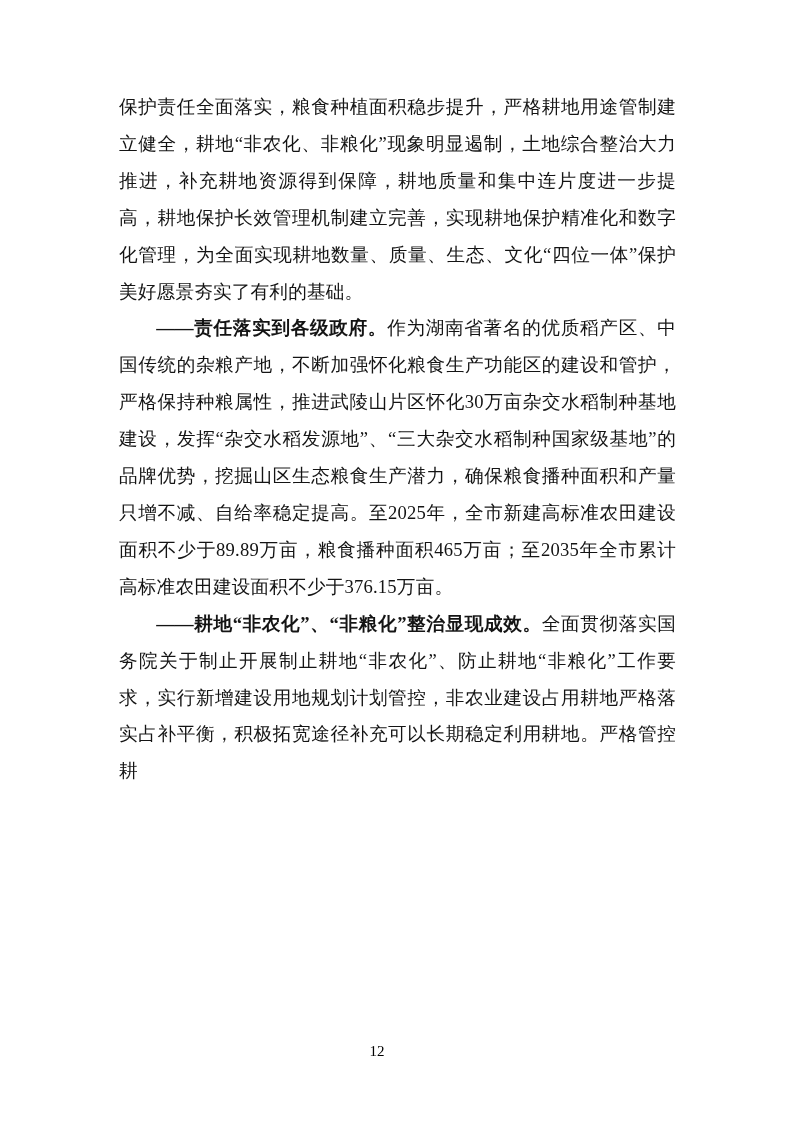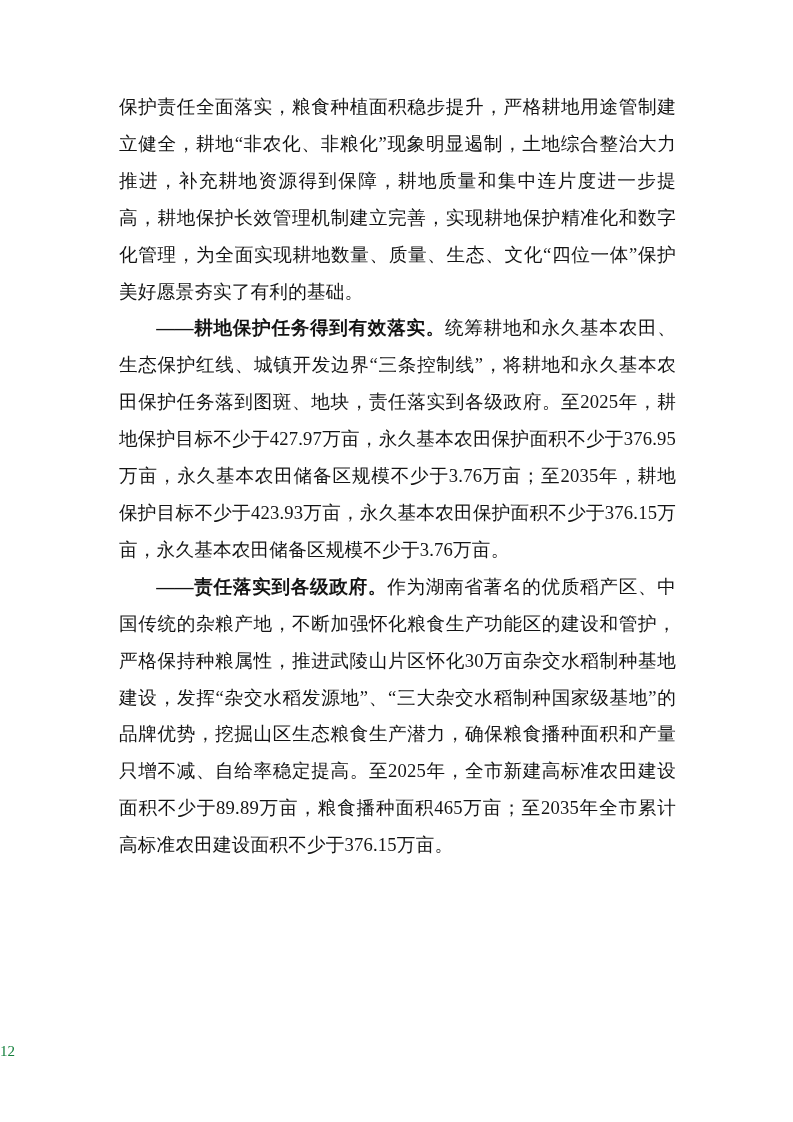--- a/index.html
+++ b/index.html
@@ -35,29 +35,30 @@
     text-indent: 2em;
   }
   .para-lead {
     font-weight: 700;
   }
   .page-number {
     position: absolute;
     top: 1041px;
     left: 0;
     width: 100%;
+    text-align: center;
     font-size: 15px;
     line-height: 20px;
-    color: #15803d;
+    color: #000000;
     font-family: "Liberation Serif", "DejaVu Serif", serif;
   }
 </style>
 </head>
 <body>
 
 <div class="page">
   <div class="content">
     <p><span>保护责任全面落实，粮食种植面积稳步提升，严格耕地用途管制建立健全，耕地“非农化、非粮化”现象明显遏制，土地综合整治大力推进，补充耕地资源得到保障，耕地质量和集中连片度进一步提高，耕地保护长效管理机制建立完善，实现耕地保护精准化和数字化管理，为全面实现耕地数量、质量、生态、文化“四位一体”保护美好愿景夯实了有利的基础。</span></p>
-    <p class="indent"><span class="para-lead">——耕地保护任务得到有效落实。</span><span>统筹耕地和永久基本农田、生态保护红线、城镇开发边界“三条控制线”，将耕地和永久基本农田保护任务落到图斑、地块，责任落实到各级政府。至2025年，耕地保护目标不少于427.97万亩，永久基本农田保护面积不少于376.95万亩，永久基本农田储备区规模不少于3.76万亩；至2035年，耕地保护目标不少于423.93万亩，永久基本农田保护面积不少于376.15万亩，永久基本农田储备区规模不少于3.76万亩。</span></p>
     <p class="indent"><span class="para-lead">——责任落实到各级政府。</span><span>作为湖南省著名的优质稻产区、中国传统的杂粮产地，不断加强怀化粮食生产功能区的建设和管护，严格保持种粮属性，推进武陵山片区怀化30万亩杂交水稻制种基地建设，发挥“杂交水稻发源地”、“三大杂交水稻制种国家级基地”的品牌优势，挖掘山区生态粮食生产潜力，确保粮食播种面积和产量只增不减、自给率稳定提高。至2025年，全市新建高标准农田建设面积不少于89.89万亩，粮食播种面积465万亩；至2035年全市累计高标准农田建设面积不少于376.15万亩。</span></p>
+    <p class="indent"><span class="para-lead">——耕地“非农化”、“非粮化”整治显现成效。</span><span>全面贯彻落实国务院关于制止开展制止耕地“非农化”、防止耕地“非粮化”工作要求，实行新增建设用地规划计划管控，非农业建设占用耕地严格落实占补平衡，积极拓宽途径补充可以长期稳定利用耕地。严格管控耕</span></p>
   </div>
   <div class="page-number">12</div>
 </div>
 
 </body></html>

